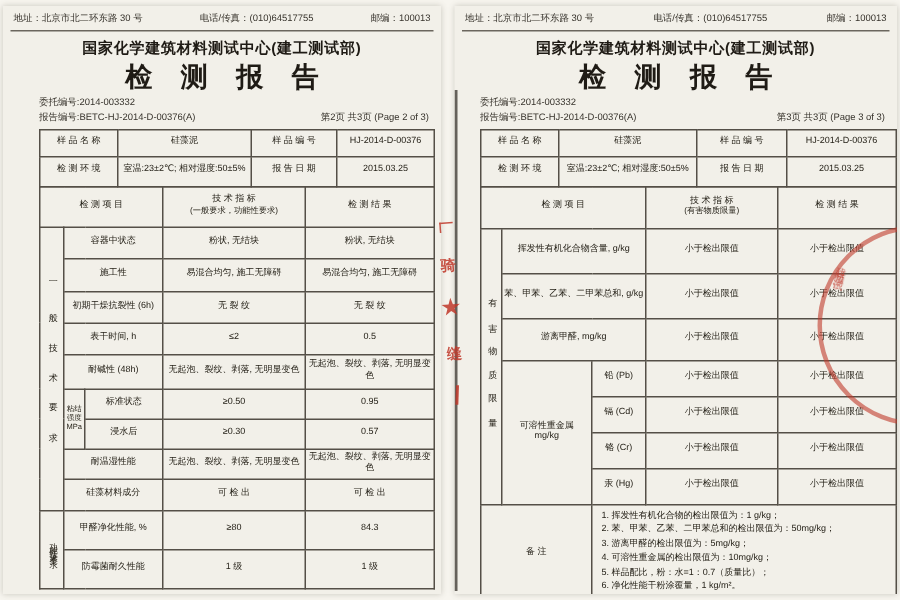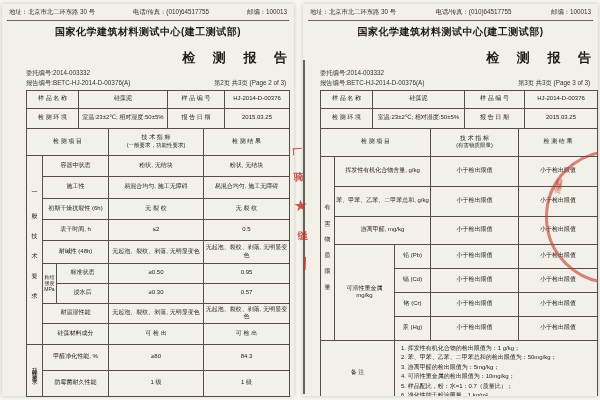--- a/index.html
+++ b/index.html
@@ -4,21 +4,21 @@
 <style>
   html,body{margin:0;padding:0;}
   body{font-family:"Liberation Sans","DejaVu Sans",sans-serif;background:#f7f5ef;}
   #canvas{position:relative;width:600px;height:400px;background:#f7f5ef;overflow:hidden;}
   .page{position:absolute;top:4px;height:392px;background:#f2f0e9;box-shadow:0 0 4px rgba(90,85,70,.3);color:#2a2620;}
   #page-left{left:2px;width:292px;}
   #page-right{left:303px;width:295px;overflow:hidden;}
   .hdr-top{display:flex;justify-content:space-between;font-size:6.3px;color:#36322b;
            margin:0 5px;padding:4px 2px 3px 2px;border-bottom:1px solid #6b665e;}
   .org{ text-align:center;font-weight:bold;font-size:10px;letter-spacing:.5px;margin-top:4px;color:#1f1b15;}
-  .rpt{ text-align:right;font-weight:bold;font-size:13px;letter-spacing:7px;text-indent:7px;margin:10px 0 1px;color:#1f1b15;}
+  .rpt{ text-align:center;font-weight:bold;font-size:18px;letter-spacing:7px;text-indent:7px;margin:0 0 1px;color:#1f1b15;}
   .nos{position:relative;font-size:6.3px;line-height:1.55;margin:0 8px 2px 24px;color:#36322b;}
   .nos .pginfo{position:absolute;right:0;bottom:0;}
   table{border-collapse:collapse;table-layout:fixed;}
   td{border:1px solid #544f47;font-size:6px;text-align:center;vertical-align:middle;
      padding:0 1px;line-height:1.25;color:#262219;overflow:hidden;}
   .tbl-left{margin-left:24px;width:263px;}
   .tbl-right{margin-left:17px;width:277px;}
   .sub{font-size:5.5px;}
   .vtext{writing-mode:vertical-rl;text-orientation:upright;display:inline-block;line-height:1;font-size:6px;}
   .vgen{letter-spacing:20px;}

